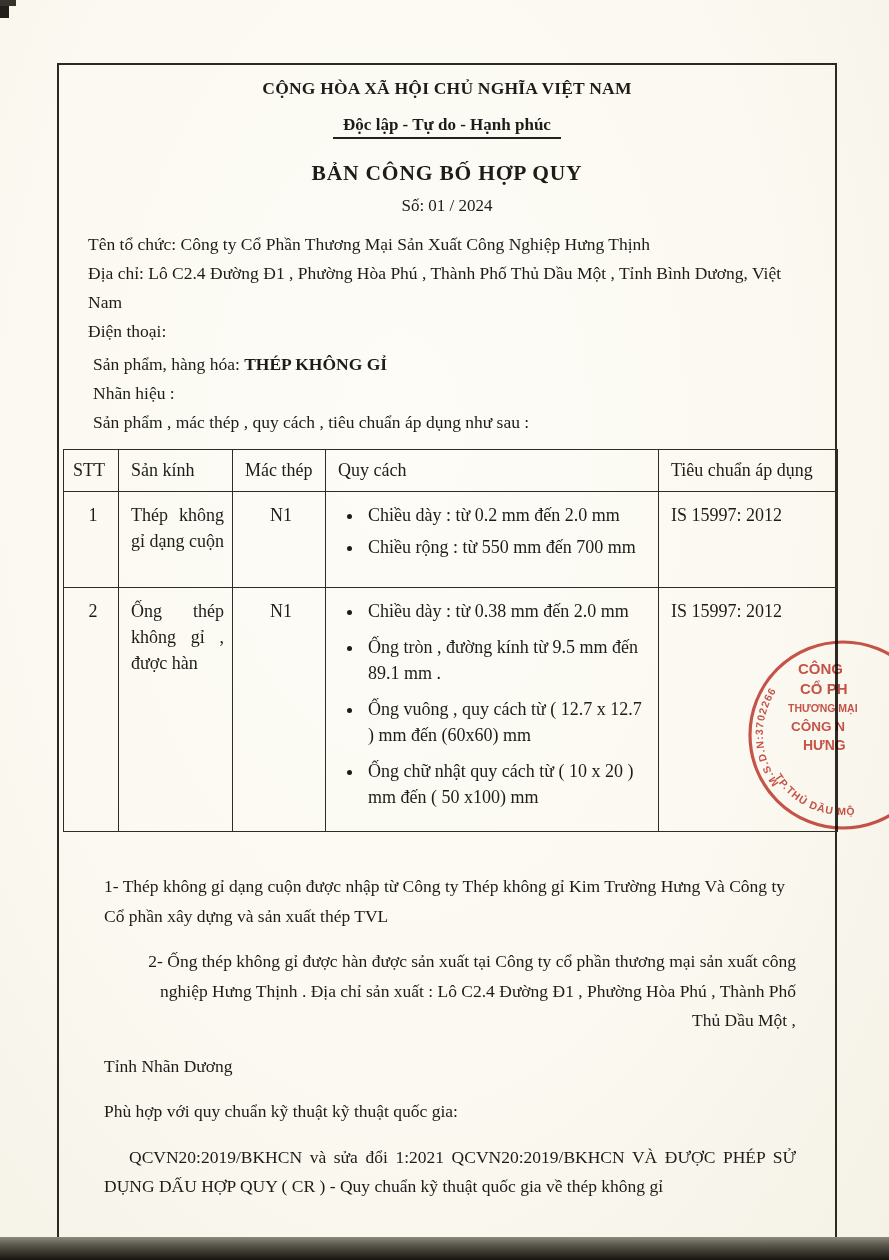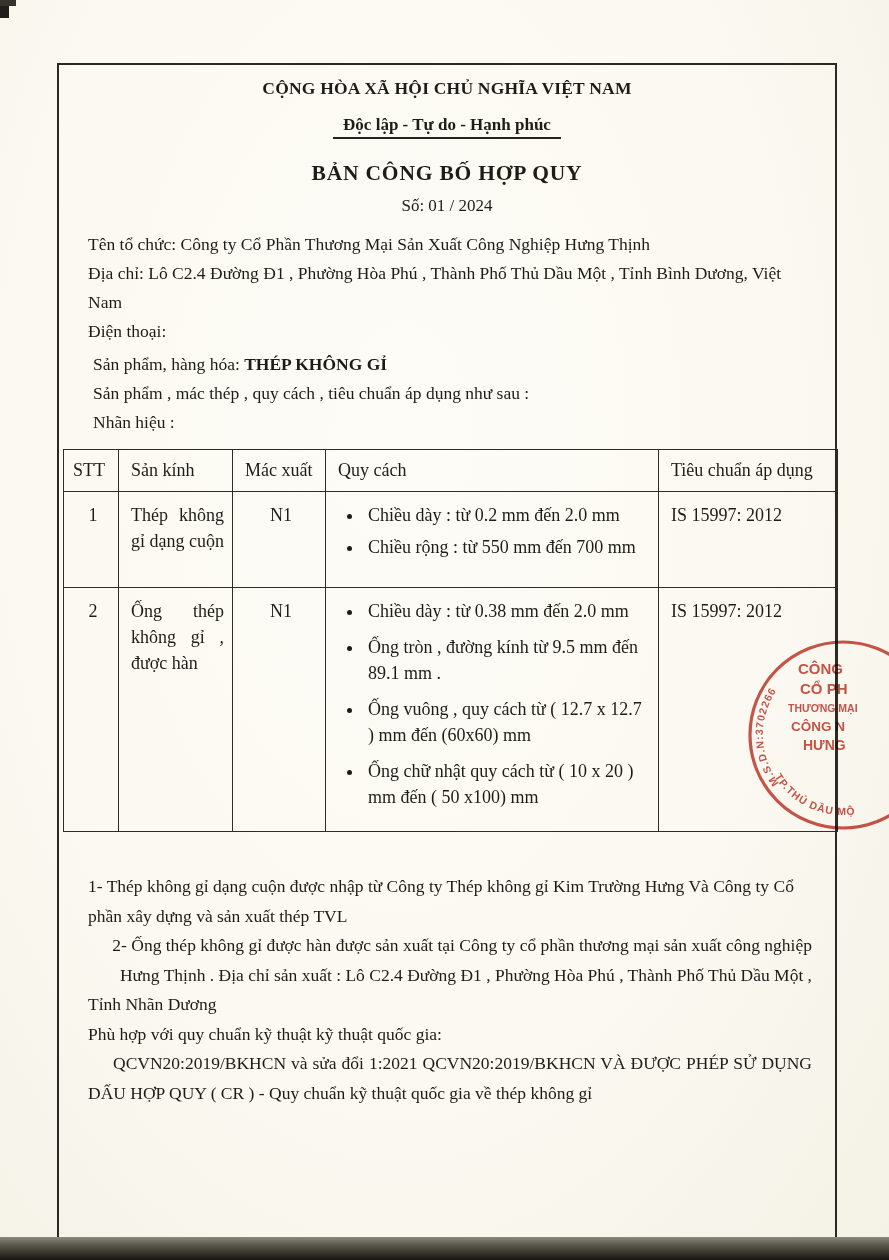--- a/index.html
+++ b/index.html
@@ -33,21 +33,21 @@
   table.spec td{vertical-align:top;padding:10px 8px 8px 12px;line-height:26px;}
   td.c-stt{text-align:center;}
   td.c-grade{text-align:center;}
   td.c-prod{text-align:justify;padding-right:14px;}
   .row-1 td{height:96px;}
   .row-2 td{height:244px;}
   ul.specs{margin:0;padding-left:26px;}
   ul.specs li{margin:0 0 10px 0;padding-left:4px;}
   .row-1 ul.specs li{margin-bottom:6px;}
   .notes{margin:40px 0 0 0;padding-left:29px;padding-right:23px;font-size:17.5px;line-height:29.5px;}
-  .notes p{margin:0;}
+  .notes p{margin:16px;}
   .note-num{margin-left:22px;margin-top:4px;}
   .note-hang{margin-left:22px;padding-left:25px;text-indent:-25px;margin-top:4px;text-align:right;}
   .province{margin-left:22px;}
   .regulation{margin-left:-25px;text-indent:25px;text-align:justify;margin-top:1px;}
   
   .stamp{position:absolute;left:743px;top:635px;width:200px;height:200px;mix-blend-mode:multiply;opacity:.88;}
   
   .corner-mark{position:absolute;left:0;top:0;width:9px;height:18px;background:#201f1b;}
   .corner-mark2{position:absolute;left:0;top:0;width:16px;height:6px;background:#35332c;}
   .scan-band{position:absolute;left:0;top:1237px;width:889px;height:23px;
@@ -70,37 +70,37 @@
       </div>
 
       <div class="doc-title">BẢN CÔNG BỐ HỢP QUY</div>
       <div class="doc-number">Số: 01 / 2024</div>
 
       <div class="info">
         <p>Tên tổ chức: Công ty Cổ Phần Thương Mại Sản Xuất Công Nghiệp Hưng Thịnh</p>
         <p>Địa chỉ: Lô C2.4 Đường Đ1 , Phường Hòa Phú , Thành Phố Thủ Dầu Một , Tỉnh Bình Dương, Việt Nam</p>
         <p>Điện thoại:</p>
         <p class="ind5 mt4"><span>Sản phẩm, hàng hóa: </span><span class="bold">THÉP KHÔNG GỈ</span></p>
+        <p class="ind5">Nhãn hiệu :</p>
         <p class="ind5">Sản phẩm , mác thép , quy cách , tiêu chuẩn áp dụng như sau :</p>
-        <p class="ind5">Nhãn hiệu :</p>
       </div>
 
       <table class="spec">
         <colgroup>
           <col style="width:55px">
             <col style="width:114px">
             <col style="width:93px">
             <col style="width:333px">
             <col style="width:179px">
         </colgroup>
         <thead>
           <tr>
             <th class="c-stt">STT</th>
             <th>Sản kính</th>
-            <th>Mác xuất</th>
+            <th>Mác thép</th>
             <th>Quy cách</th>
             <th>Tiêu chuẩn áp dụng</th>
           </tr>
         </thead>
         <tbody>
           <tr class="row-1">
             <td class="c-stt">1</td>
             <td class="c-prod">Thép không gỉ dạng cuộn</td>
             <td class="c-grade">N1</td>
             <td>

